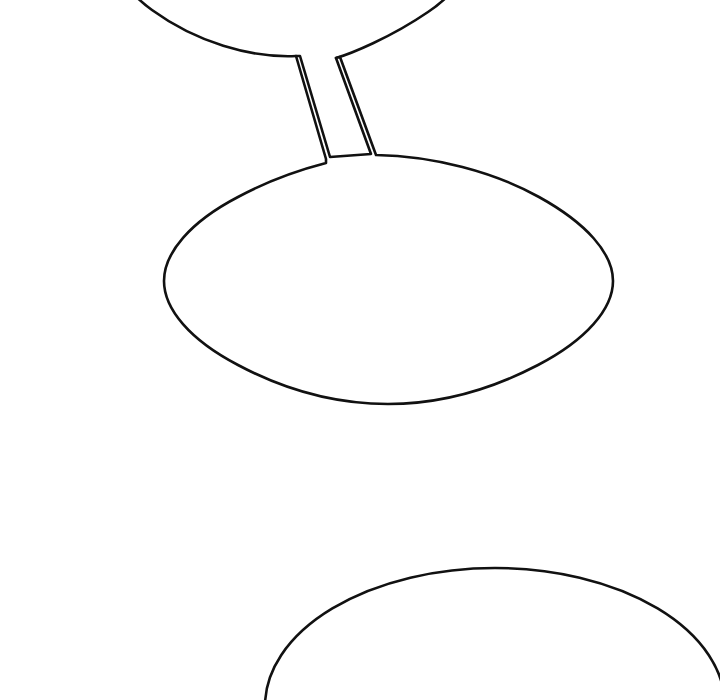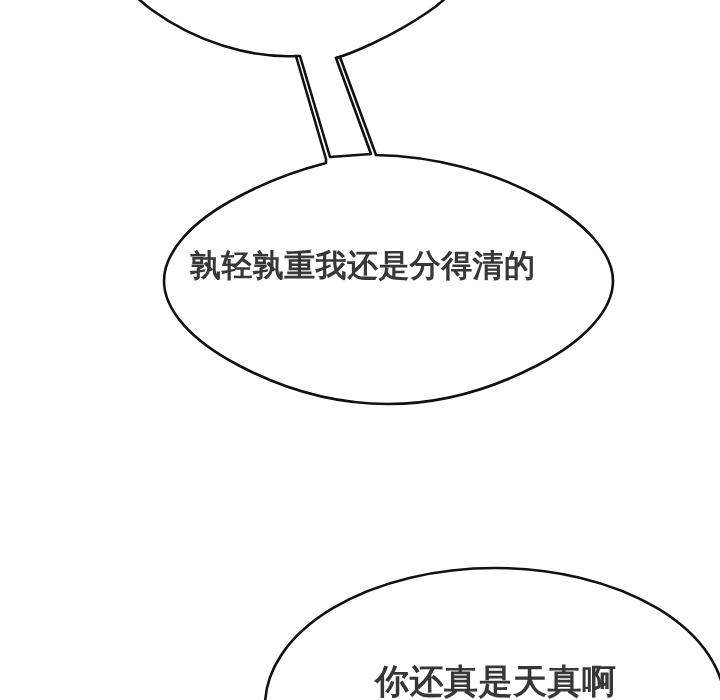--- a/index.html
+++ b/index.html
@@ -90,17 +90,15 @@
                C 164,253 190,222 238,197
                C 264,183 295,171 326,163
                Z"></path>
     </g>
 
     <g>
       <ellipse class="balloon-shape" cx="495" cy="706" rx="230" ry="138" fill="#ffffff" stroke="#111111" stroke-width="2.6"></ellipse>
     </g>
   </svg>
 
-  <div class="balloon-text" id="speech-text-main">孰轻孰重我还是分得清的</div>
 
-  <div class="balloon-text" id="speech-text-lower">你还真是天真啊</div>
 
 </div>
 
 </body></html>

